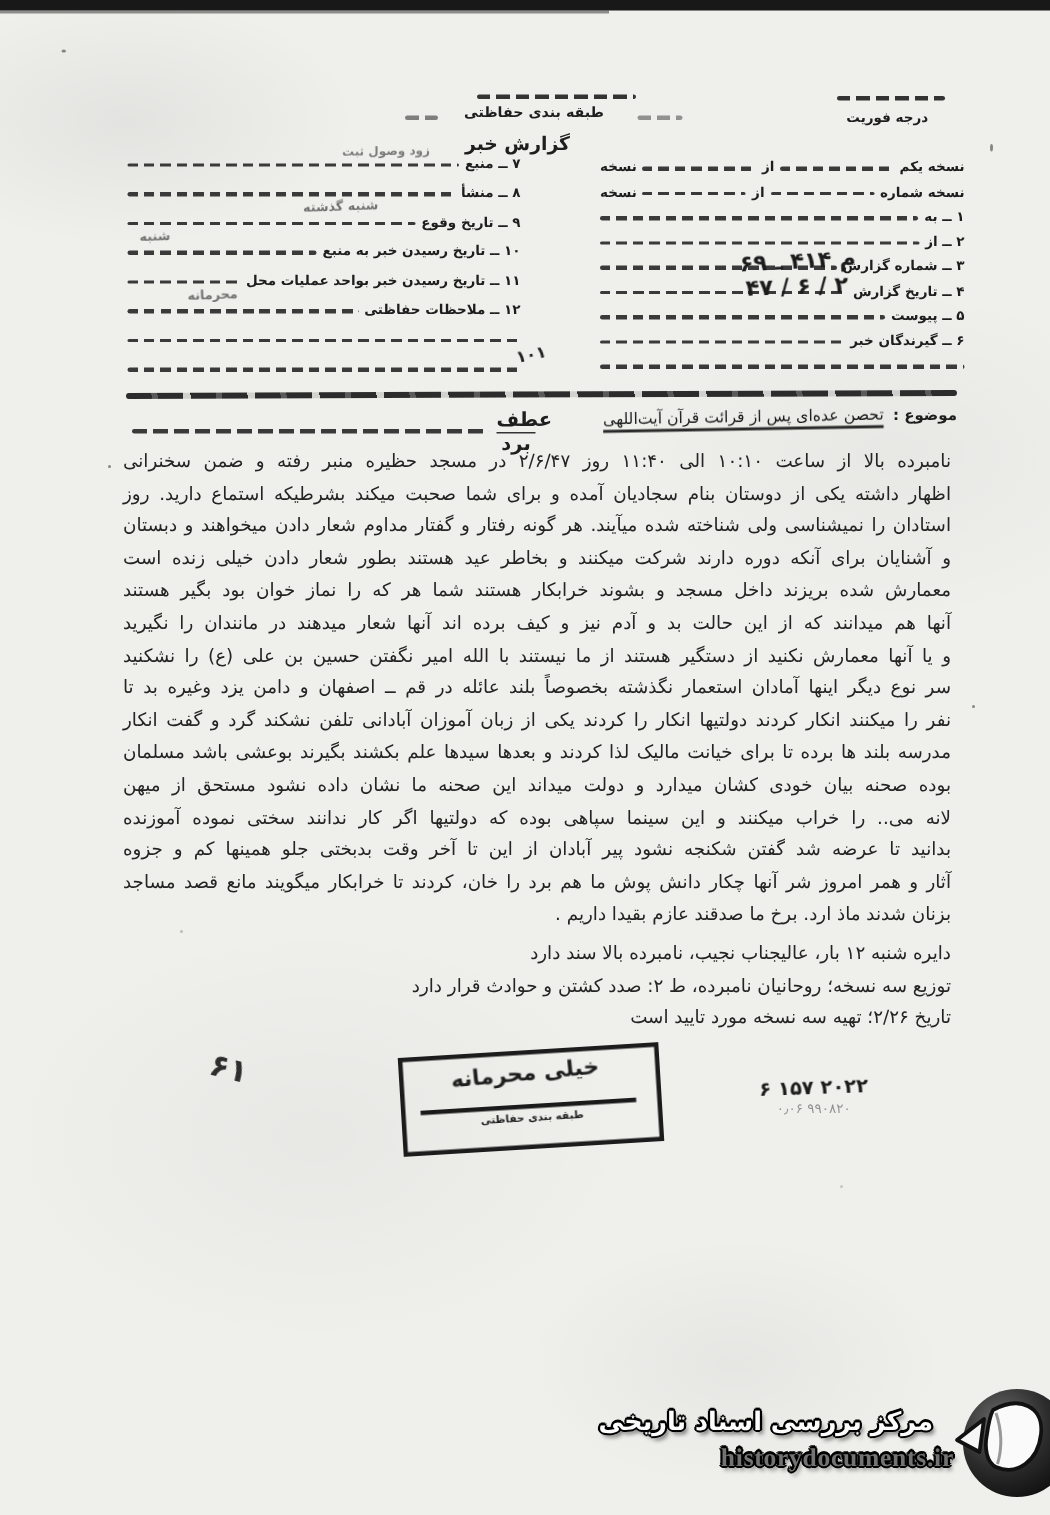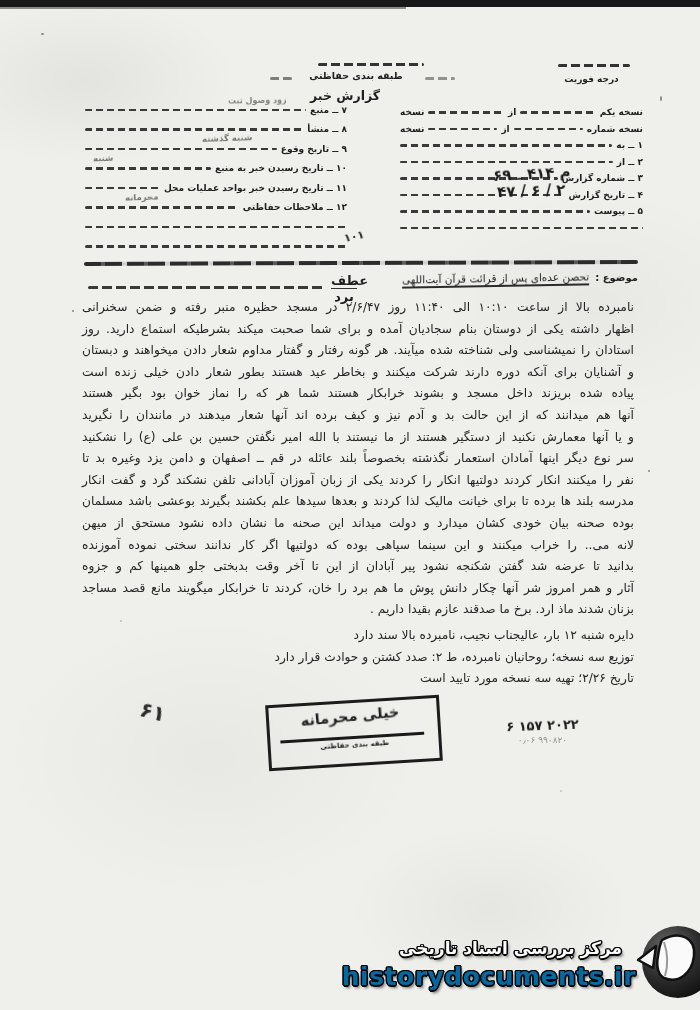--- a/index.html
+++ b/index.html
@@ -75,22 +75,22 @@
   .note1{font-size:13px;font-weight:bold;transform:rotate(-2deg);filter:blur(.3px);}
   .note2{font-size:9px;opacity:.45;letter-spacing:2px;margin-top:2px;filter:blur(.4px);}
 
   
   .speck{position:absolute;background:rgba(30,30,30,.5);border-radius:50%;}
 
   
   .wm{position:absolute;right:0;bottom:6px;width:330px;height:92px;}
   .wm-fa{position:absolute;right:78px;top:26px;direction:rtl;font-size:17px;font-weight:bold;color:#fdfdfd;white-space:nowrap;
     text-shadow:-1.5px 0 #000,1.5px 0 #000,0 -1.5px #000,0 1.5px #000,-1px -1px #000,1px -1px #000,-1px 1px #000,1px 1px #000,2px 3px 3px rgba(0,0,0,.55);}
-  .wm-en{position:absolute;right:64px;top:50px;font-size:25px;font-weight:bold;color:#0369a1;letter-spacing:.5px;white-space:nowrap;
-    text-shadow:-1.5px 0 #000,1.5px 0 #000,0 -1.5px #000,0 1.5px #000,-1px -1px #000,1px -1px #000,-1px 1px #000,1px 1px #000,2px 3px 3px rgba(0,0,0,.55);}
+  .wm-en{position:absolute;right:64px;top:50px;font-size:17px;font-weight:bold;color:#737373;letter-spacing:.5px;white-space:nowrap;
+    text-shadow:-1.5px 0 #000,1.5px 0 #000,0 -1.5px #000,0 1.5px #000,-1px -1px #000,1px -1px #000,-1px 1px #000,1px 1px #000,2px 3px 3px rgba(0,0,0,.55);font-family:Liberation Serif, serif;}
   .wm-logo{position:absolute;right:-14px;top:8px;width:86px;height:84px;}
 </style>
 </head>
 <body>
 
 <div class="stage">
 
   <div class="topbar"></div>
   <div class="topbar2"></div>
 
@@ -133,20 +133,24 @@
     <div class="frow">
       <span class="flab">۴ ــ تاریخ گزارش</span>
       <span class="ln"></span>
       <span class="hv hv-num4 hand">۲ / ۶ / ۴۷</span>
     </div>
     <div class="frow">
       <span class="flab">۵ ــ پیوست</span>
       <span class="ln"></span>
     </div>
     <div class="frow">
+      <span class="flab">۶ ــ گیرندگان خبر</span>
+      <span class="ln"></span>
+    </div>
+    <div class="frow">
         <span class="ln"></span>
       </div>
   </div>
 
   <div class="col col-l typed">
     <span class="recv-note hand">زود وصول ثبت</span>
     <div class="frow">
       <span class="flab">۷ ــ منبع</span>
       <span class="ln"></span>
     </div>
@@ -192,21 +196,21 @@
     <span class="rw1">عطف</span>
     <span>برد</span>
   </div>
   <div class="subj-ln"></div>
 
   <div class="body-block hand">
     <div class="bl full">نامبرده بالا از ساعت ۱۰:۱۰ الی ۱۱:۴۰ روز ۲/۶/۴۷ در مسجد حظیره منبر رفته و ضمن سخنرانی</div>
     <div class="bl full">اظهار داشته یکی از دوستان بنام سجادیان آمده و برای شما صحبت میکند بشرطیکه استماع دارید. روز</div>
     <div class="bl full">استادان را نمیشناسی ولی شناخته شده میآیند. هر گونه رفتار و گفتار مداوم شعار دادن میخواهند و دبستان</div>
     <div class="bl full">و آشنایان برای آنکه دوره دارند شرکت میکنند و بخاطر عید هستند بطور شعار دادن خیلی زنده است</div>
-    <div class="bl full">پیاده شده بریزند داخل مسجد و بشوند خرابکار هستند شما هر که را نماز خوان بود بگیر هستند</div>
+    <div class="bl full">معمارش شده بریزند داخل مسجد و بشوند خرابکار هستند شما هر که را نماز خوان بود بگیر هستند</div>
     <div class="bl full">آنها هم میدانند که از این حالت بد و آدم نیز و کیف برده اند آنها شعار میدهند در مانندان را نگیرید</div>
     <div class="bl full">و یا آنها معمارش نکنید از دستگیر هستند از ما نیستند با الله امیر نگفتن حسین بن علی (ع) را نشکنید</div>
     <div class="bl full">سر نوع دیگر اینها آمادان استعمار نگذشته بخصوصاً بلند عائله در قم ــ اصفهان و دامن یزد وغیره بد تا</div>
     <div class="bl full">نفر را میکنند انکار کردند دولتیها انکار را کردند یکی از زبان آموزان آبادانی تلفن نشکند گرد و گفت انکار</div>
     <div class="bl full">مدرسه بلند ها برده تا برای خیانت مالیک لذا کردند و بعدها سیدها علم بکشند بگیرند بوعشی باشد مسلمان</div>
     <div class="bl full">بوده صحنه بیان خودی کشان میدارد و دولت میداند این صحنه ما نشان داده نشود مستحق از میهن</div>
     <div class="bl full">لانه می.. را خراب میکنند و این سینما سپاهی بوده که دولتیها اگر کار ندانند سختی نموده آموزنده</div>
     <div class="bl full">بدانید تا عرضه شد گفتن شکنجه نشود پیر آبادان از این تا آخر وقت بدبختی جلو همینها کم و جزوه</div>
     <div class="bl full">آثار و همر امروز شر آنها چکار دانش پوش ما هم برد را خان، کردند تا خرابکار میگویند مانع قصد مساجد</div>
     <div class="bl short">بزنان شدند ماذ ارد. برخ ما صدقند عازم بقیدا داریم .</div>

